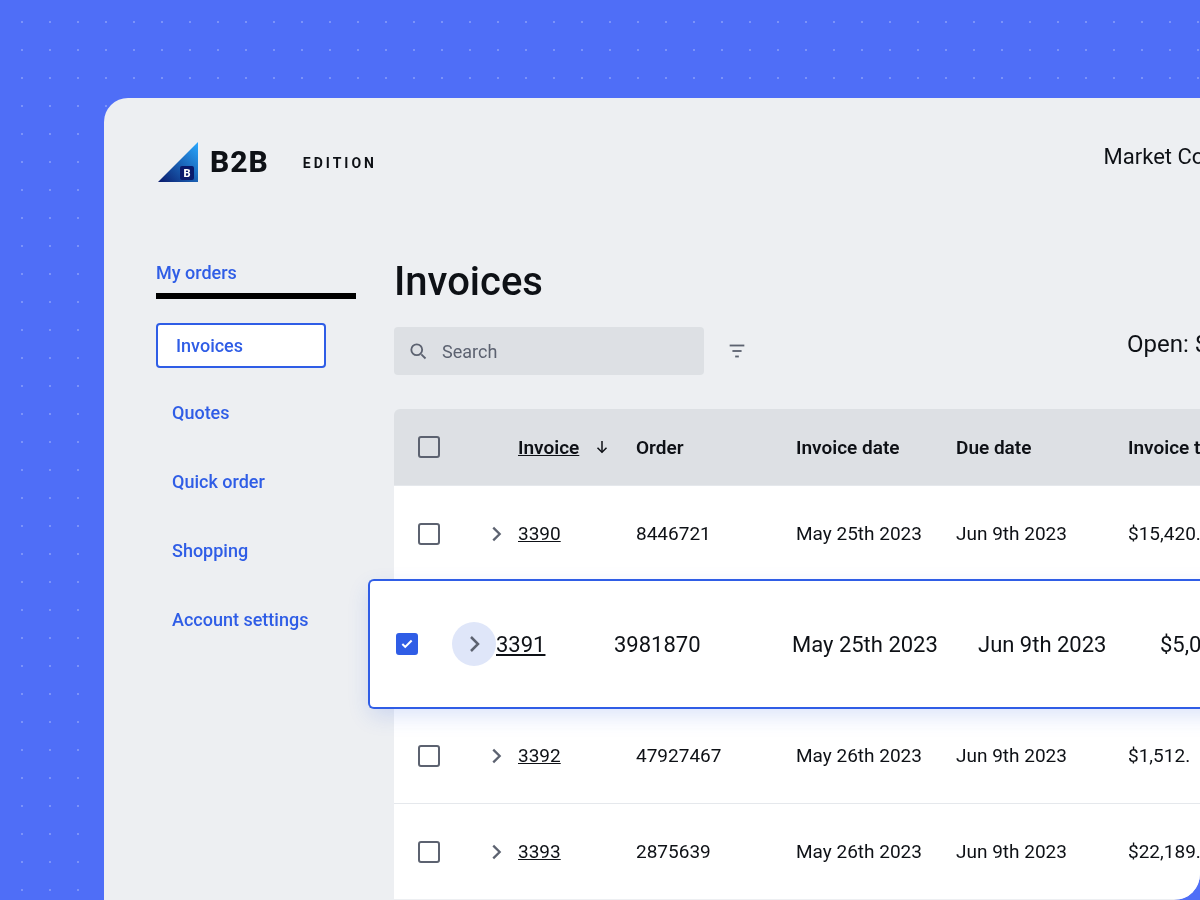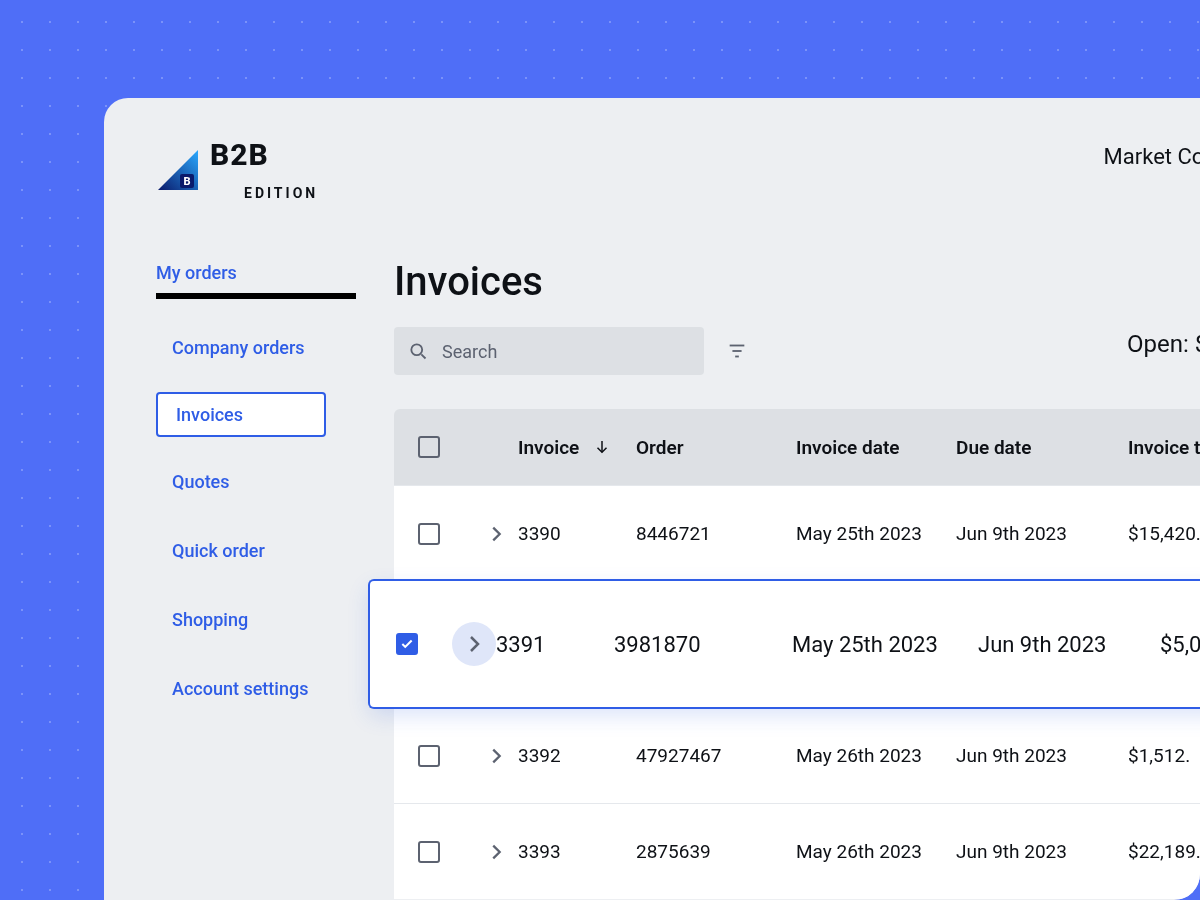--- a/index.html
+++ b/index.html
@@ -5,44 +5,44 @@
   * { margin: 0; padding: 0; box-sizing: border-box; font-family: -apple-system, BlinkMacSystemFont, "Segoe UI", Roboto, Helvetica, Arial, sans-serif; }
   body { width: 1200px; height: 900px; overflow: hidden; background: #4f6ef7; position: relative; }
   .dot-bg { position: absolute; inset: 0; background-image: radial-gradient(circle, rgba(255,255,255,0.25) 1.3px, transparent 1.3px); background-size: 28px 28px; background-position: 8px 8px; }
   .outer-rounded { position: absolute; inset: 0; border-radius: 26px; overflow: hidden; }
   .card { position: absolute; top: 98px; left: 104px; right: -40px; bottom: -40px; background: #edeff2; border-radius: 24px 0 0 0; padding: 0; }
   .card-inner { display: flex; height: 100%; }
 
   
   .logo-wrap { position: absolute; top: 42px; left: 52px; display:flex; align-items:center; gap:10px;}
   .logo-mark { width: 44px; height: 44px; position: relative; }
-  .logo-text { display:flex; flex-direction:column; line-height:1; }
+  .logo-text { display:flex; flex-direction:row; line-height:1;text-align:center; }
   .logo-text .l1 { font-size: 30px; font-weight: 800; letter-spacing: 1px; color:#0e1116;}
-  .logo-text .l2 { font-size: 14px; font-weight: 700; letter-spacing: 3px; color:#0e1116; margin-top:16px;padding-left:34px;}
+  .logo-text .l2 { font-size: 14px; font-weight: 700; letter-spacing: 3px; color:#0e1116; margin-top:9px;padding-left:34px;}
 
   
   .sidebar { width: 290px; padding: 150px 0 0 52px; flex-shrink: 0; }
   .nav-item { display: block; color: #2f5de6; font-size: 18px; font-weight: 500; padding: 14px 16px; margin-bottom: 20px; border-radius: 4px; cursor: pointer; width: fit-content; min-width: 170px; }
   .nav-item.active { background: #fff; border: 2px solid #2f5de6; padding: 10px 18px; }
   .nav-item.underline { border-bottom: 6px solid #000000; border-radius: 0; padding-left:0; margin-left:0; padding-bottom:10px; margin-bottom:24px; width:200px;}
 
   
   .main { flex: 1; padding: 40px 0 0 0; position: relative; }
   .top-right-label { position: absolute; top: 46px; right: 0; font-size: 22px; color:#0e1116; padding-right:0;}
   .page-title { font-size: 40px; font-weight: 500; color: #0e1116; margin: 120px 0 22px 0; }
   .search-row { display:flex; align-items:center; gap:22px; margin-bottom:4px;}
   .search-box { width: 310px; height: 48px; background: #dde0e4; border-radius: 4px; display:flex; align-items:center; padding:0 14px; gap:14px; color:#5c6270; font-size:18px;}
   .open-total { position:absolute; right:0; top: 232px; font-size:24px; color:#0e1116;}
 
   
   .table-area { margin-top: 34px; }
   .thead { background:#dde0e4; border-radius: 6px 0 0 0; display:flex; align-items:center; height:76px; padding-left:24px; font-size:19px; font-weight:600; color:#0e1116;}
   .col-check { width:56px; display:flex; align-items:center;}
   .col-exp { width:44px;}
-  .col-inv { width:118px; display:flex; align-items:center; gap:14px;}
+  .col-inv { width:118px; display:flex; align-items:center; gap:14px;text-decoration:underline;}
   .col-order { width:160px;}
   .col-idate { width:160px;}
   .col-ddate { width:172px;}
   .col-total { flex:1;}
 
   .trow { display:flex; align-items:center; height:96px; padding-left:24px; background:#fff; border-top:1px solid #e5e8ec; font-size:19px; color:#0e1116;}
   .trow.selected { position:relative; height:130px; background:#fff; border:2px solid #2f5de6; border-right:none; border-radius:6px 0 0 6px; margin-left:-26px; padding-left:26px; box-shadow: 0 8px 22px -2px rgba(47,93,230,0.18); z-index:2; margin-top:-2px; margin-bottom:-2px;}
   .trow.selected .col-check, .trow.selected .col-exp { }
   .trow.selected .col-inv, .trow.selected .col-order, .trow.selected .col-idate, .trow.selected .col-ddate, .trow.selected .col-total { font-size:22px;}
   .trow.selected .col-order { width:178px;}
@@ -83,21 +83,20 @@
       <div class="logo-text">
         <span class="l1">B2B</span>
         <span class="l2">EDITION</span>
       </div>
     </div>
 
     <div class="card-inner">
 
       <nav class="sidebar">
         <a class="nav-item underline">My orders</a>
-        <a class="nav-item">Company orders</a>
         <a class="nav-item active">Invoices</a>
         <a class="nav-item">Quotes</a>
         <a class="nav-item">Quick order</a>
         <a class="nav-item">Shopping</a>
         <a class="nav-item">Account settings</a>
       </nav>
 
       <main class="main">
         <div class="top-right-label">Market Consu</div>
 

